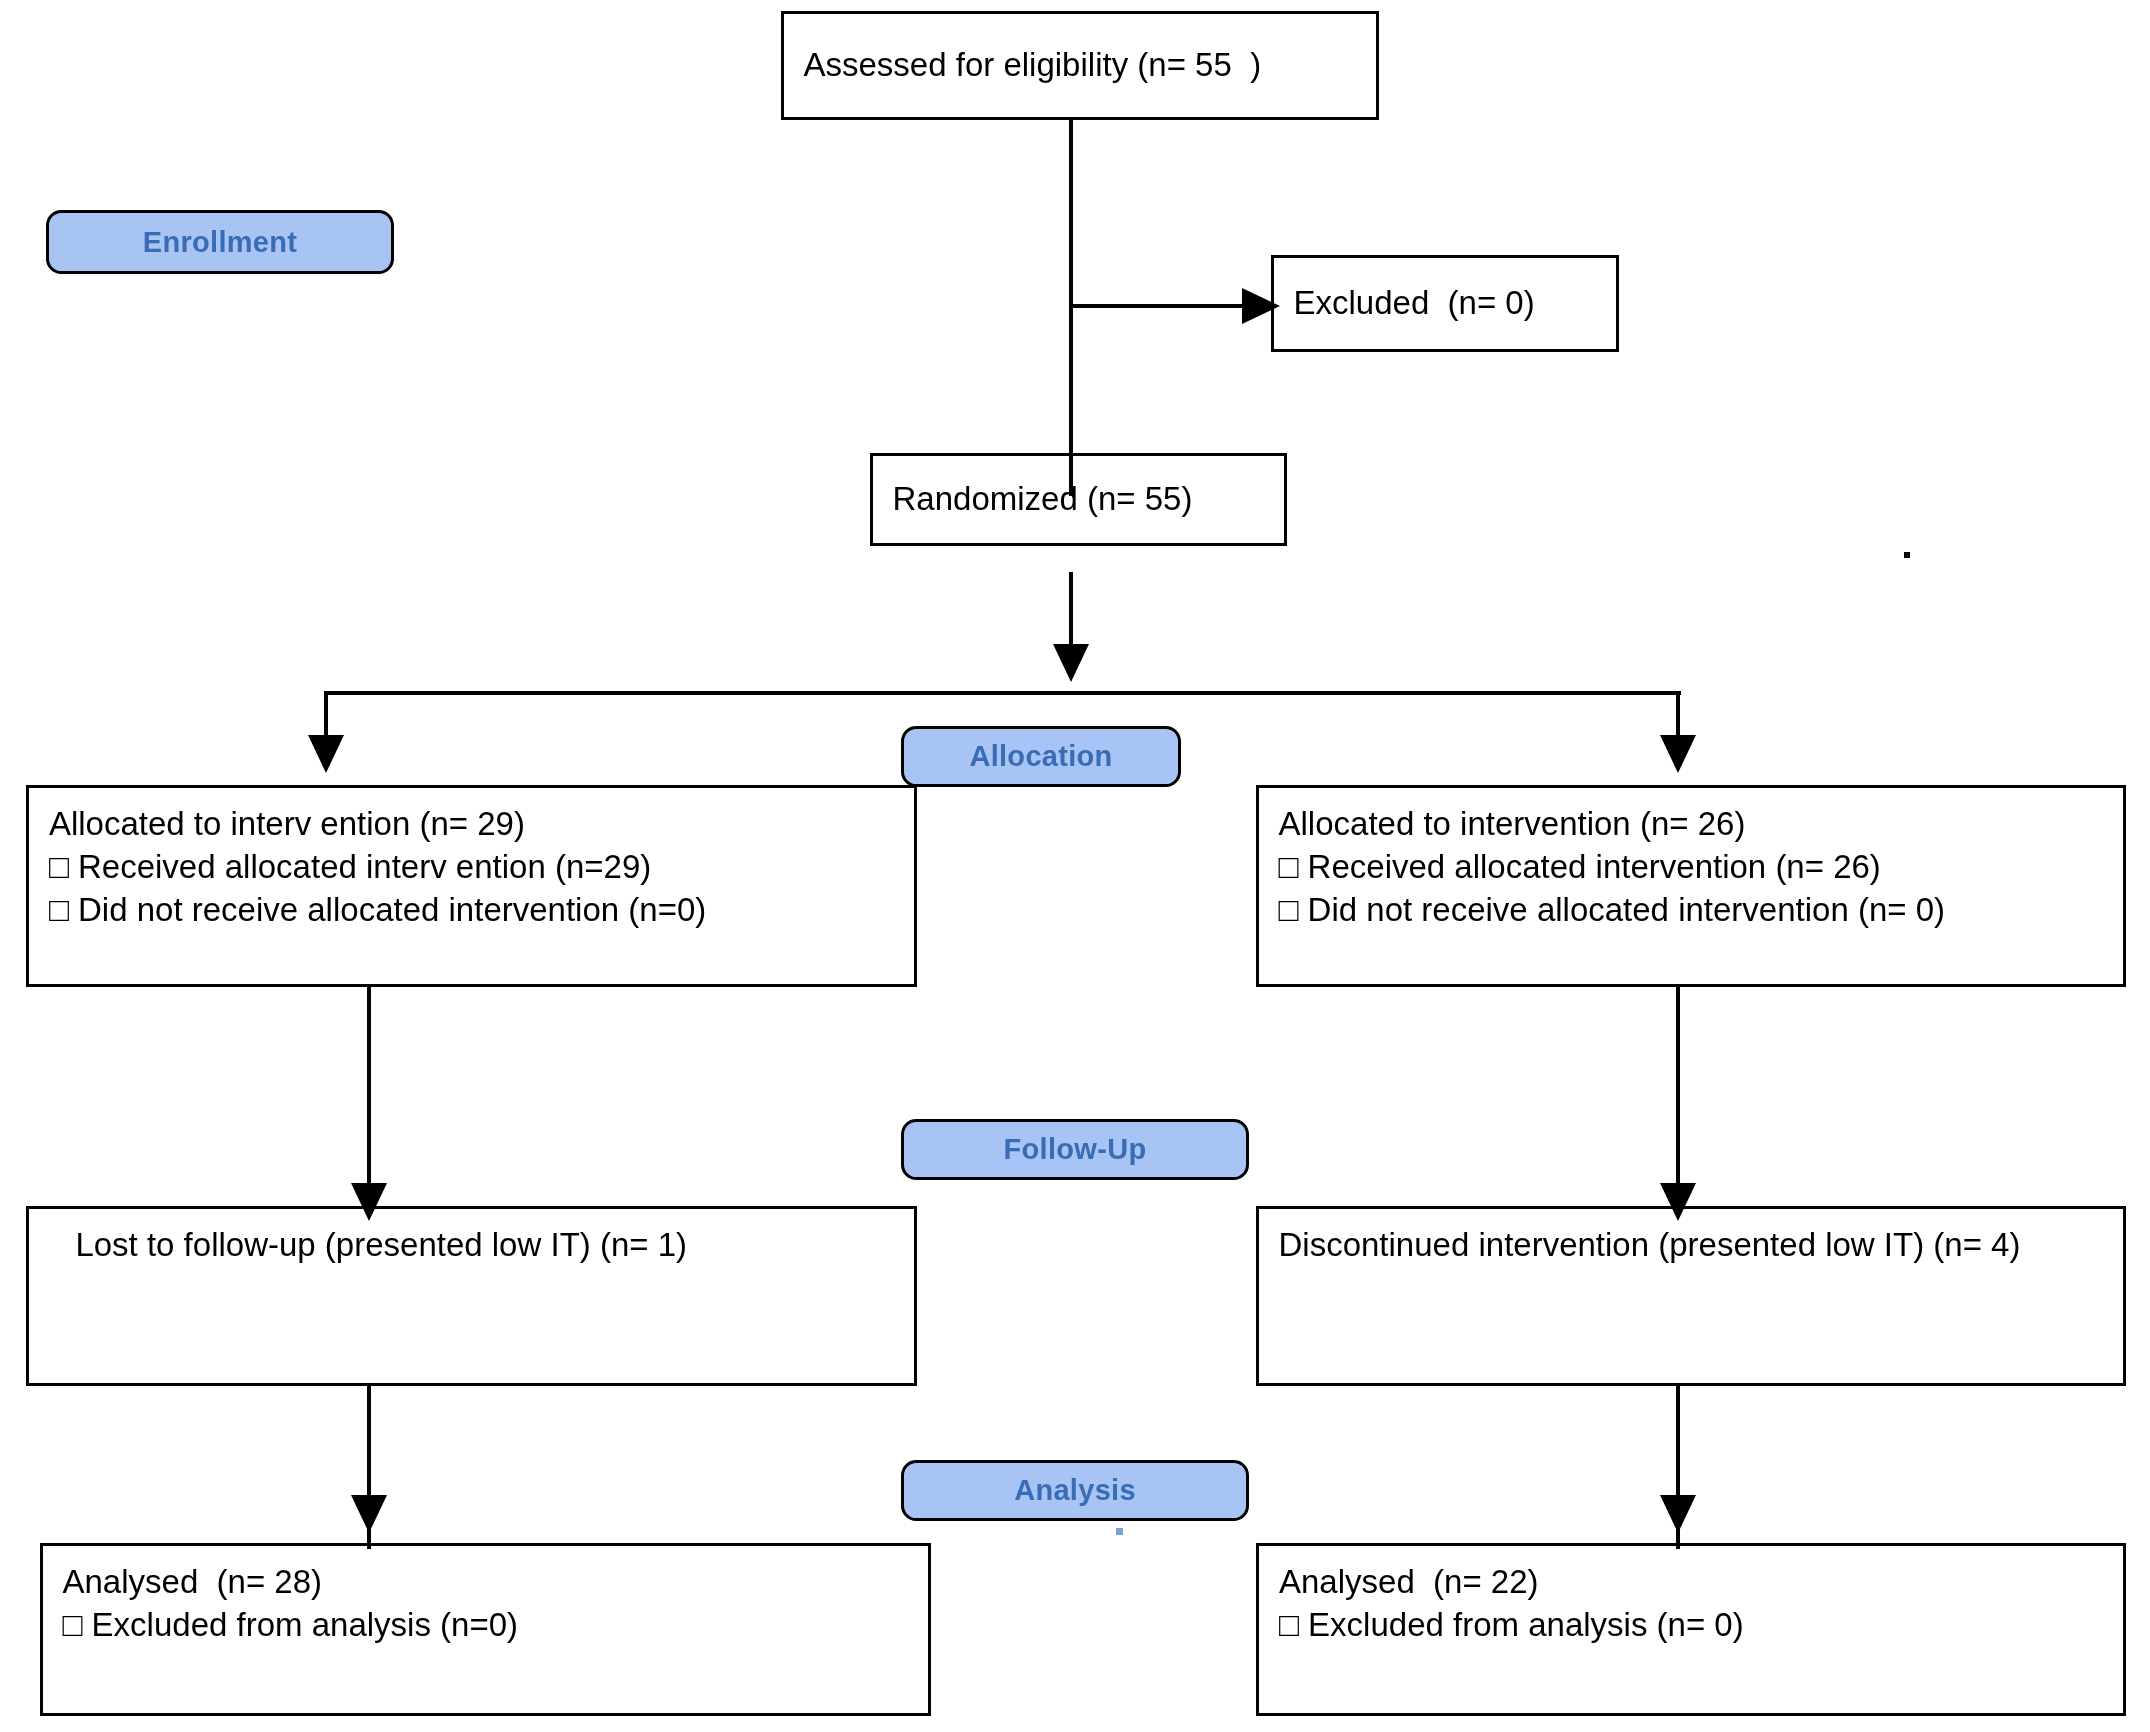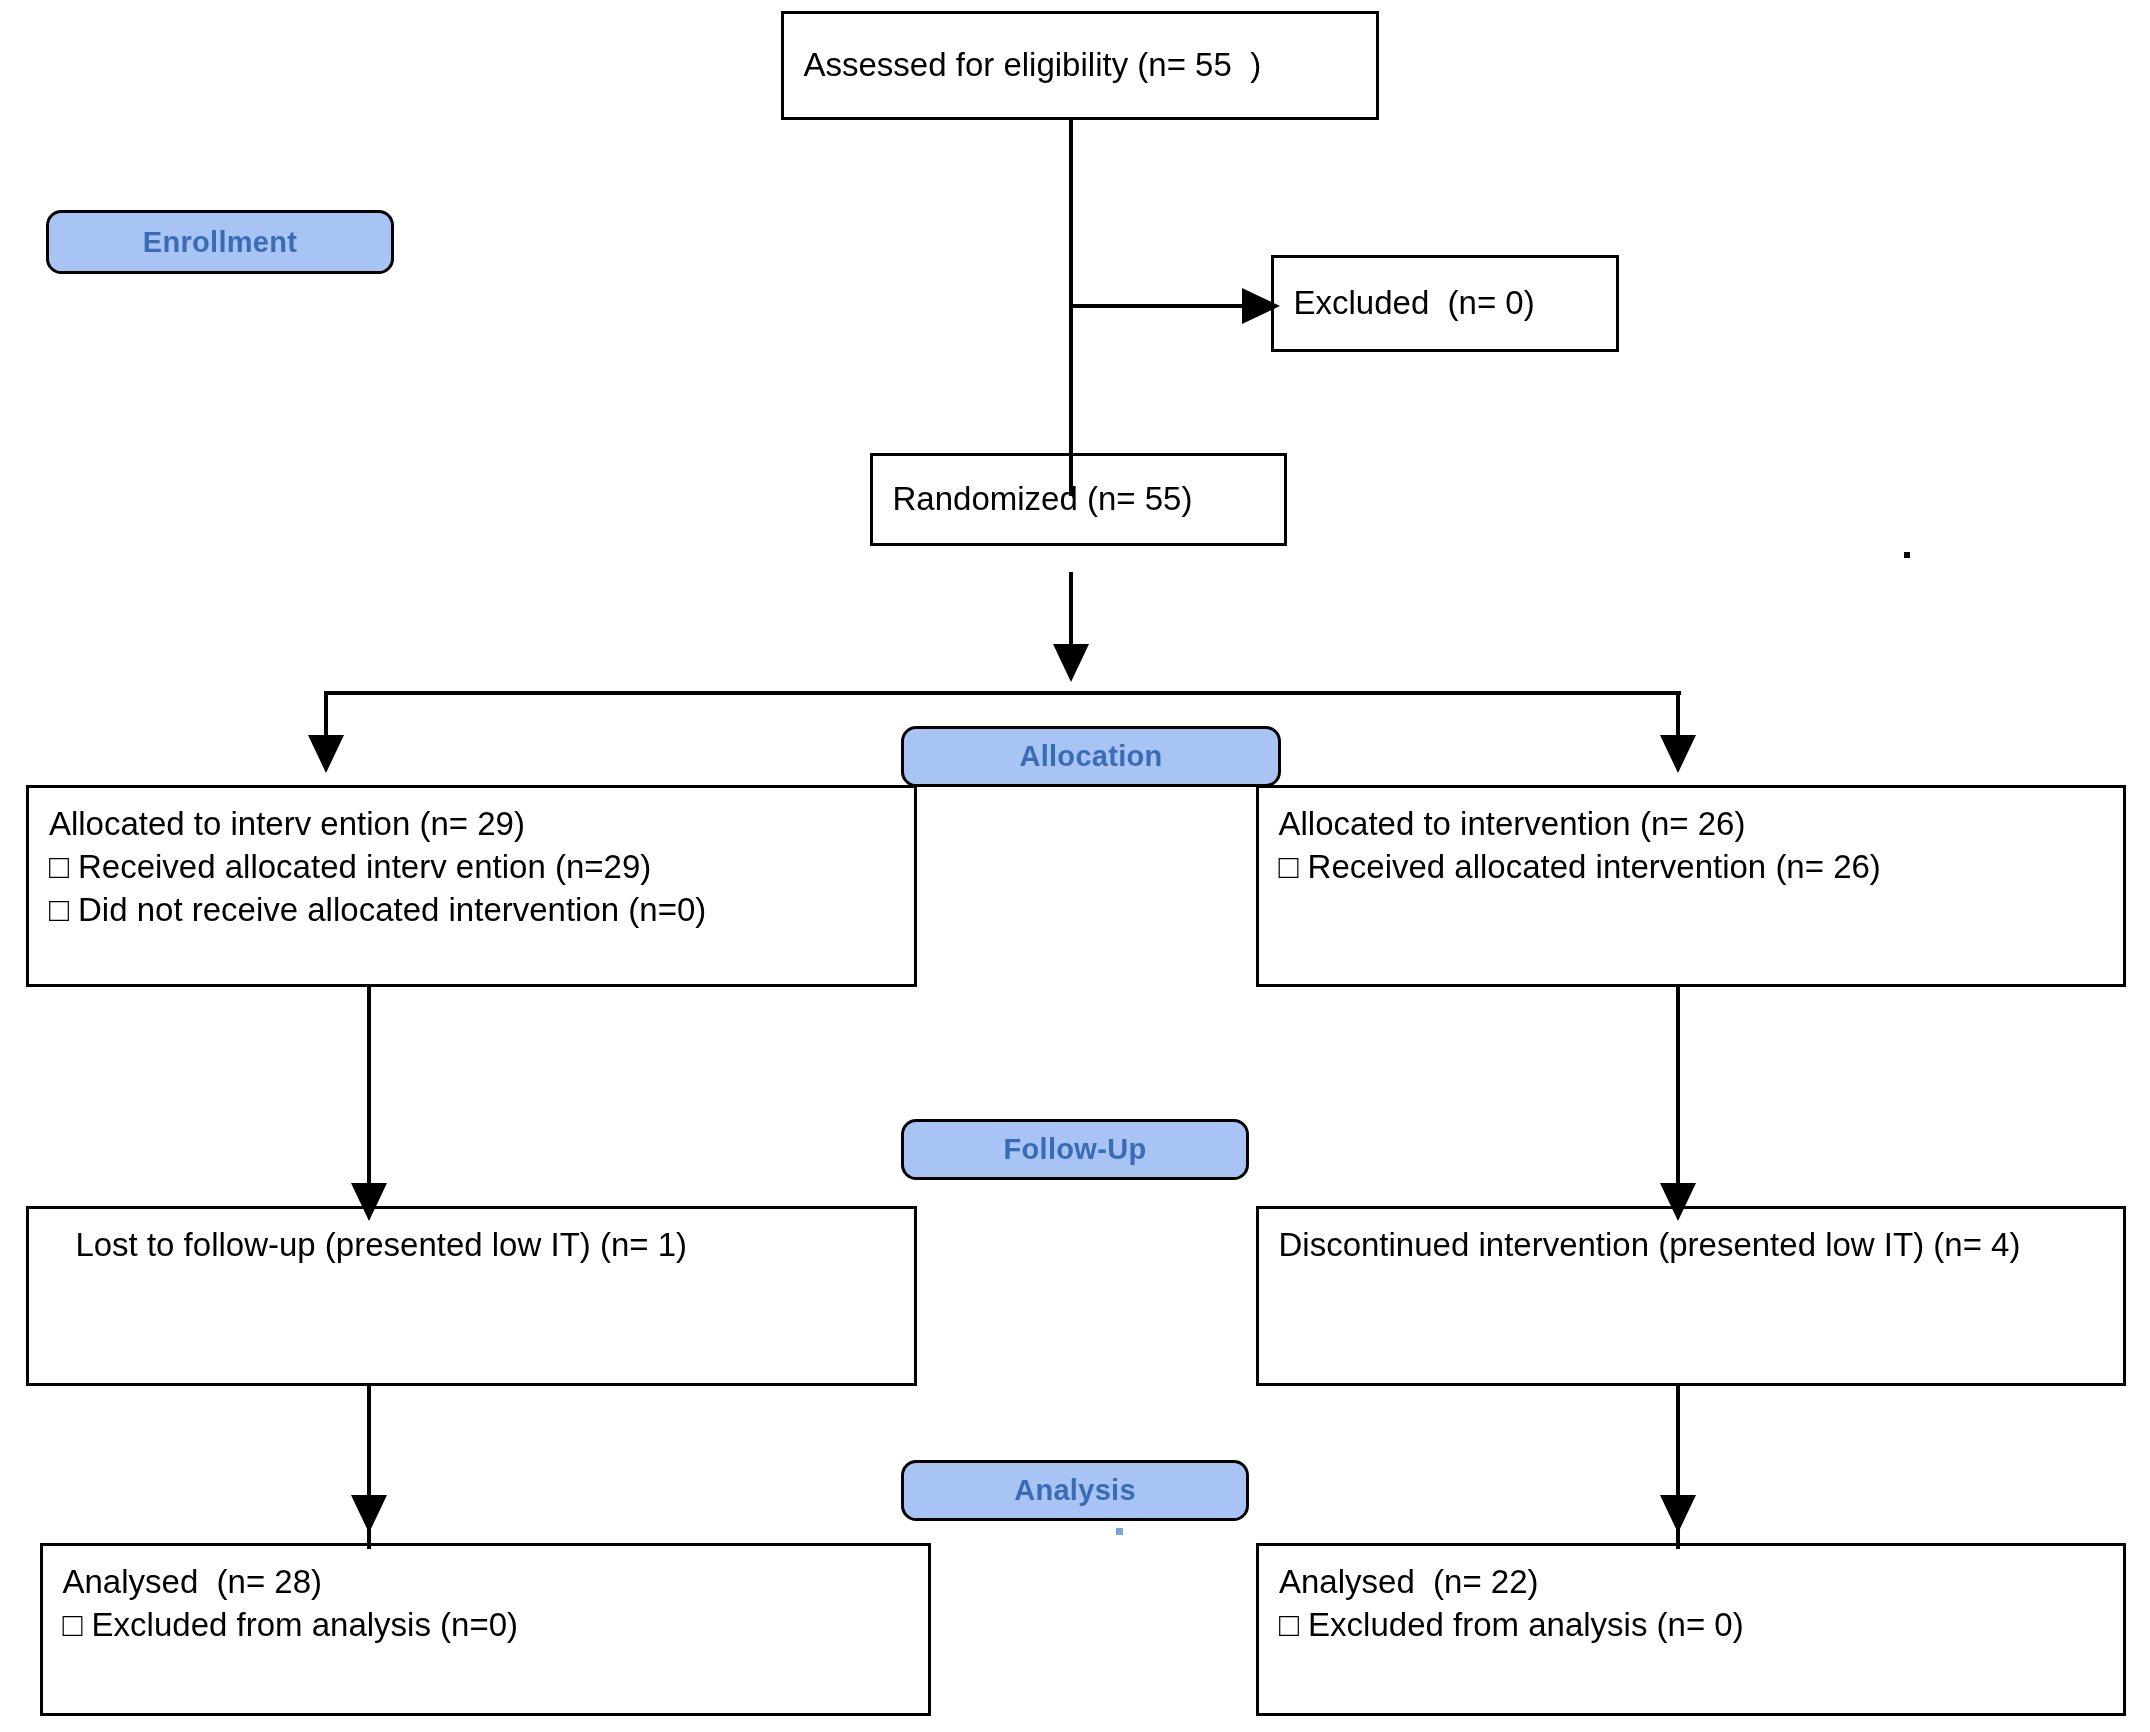--- a/index.html
+++ b/index.html
@@ -122,33 +122,34 @@
   <div class="arrow-down" style="left:1053px; top:644px;"></div>
 
   <div class="hline" style="left:324px; top:691px; width:1357px;"></div>
 
   <div class="vline" style="left:324px; top:691px; height:70px;"></div>
   <div class="arrow-down" style="left:308px; top:735px;"></div>
 
   <div class="vline" style="left:1676px; top:691px; height:70px;"></div>
   <div class="arrow-down" style="left:1660px; top:735px;"></div>
 
-  <div class="stage" style="left:901px; top:726px; width:380px; height:61px;">
+  <div class="stage" style="left:901px; top:726px; width:280px; height:61px;">
     <span>Allocation</span>
   </div>
 
   <div class="box" style="left:26.4px; top:785px; width:891px; height:202px;">
     <div class="line">Allocated to interv ention (n= 29)</div>
     <div class="line">□ Received allocated interv ention (n=29)</div>
     <div class="line">□ Did not receive allocated intervention (n=0)</div>
   </div>
 
   <div class="box" style="left:1256px; top:785px; width:870px; height:202px;">
     <div class="line">Allocated to intervention (n= 26)</div>
     <div class="line">□ Received allocated intervention (n= 26)</div>
+    <div class="line">□ Did not receive allocated intervention (n= 0)</div>
   </div>
 
   <div class="vline" style="left:367px; top:987px; height:230px;"></div>
   <div class="arrow-down" style="left:351px; top:1183px;"></div>
 
   <div class="vline" style="left:1676px; top:987px; height:230px;"></div>
   <div class="arrow-down" style="left:1660px; top:1183px;"></div>
 
   <div class="stage" style="left:901px; top:1119px; width:348px; height:61px;">
     <span>Follow-Up</span>

